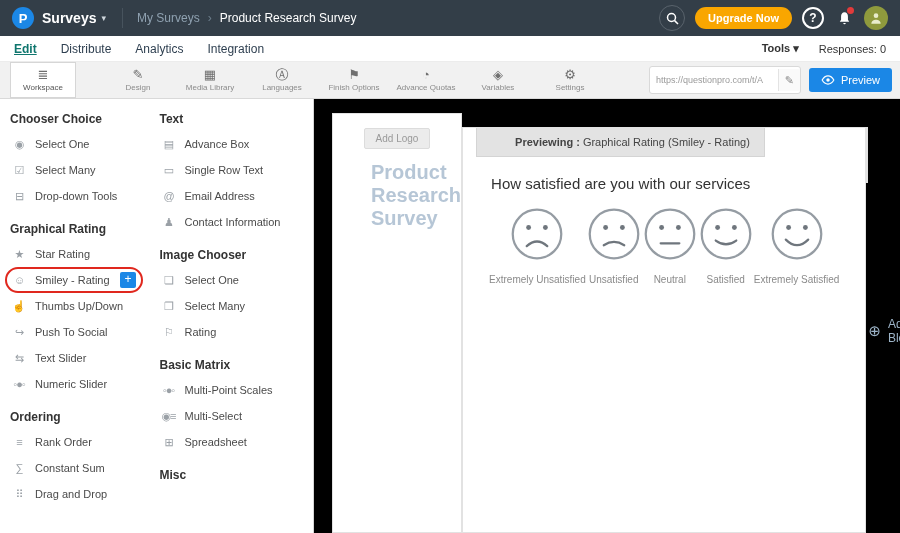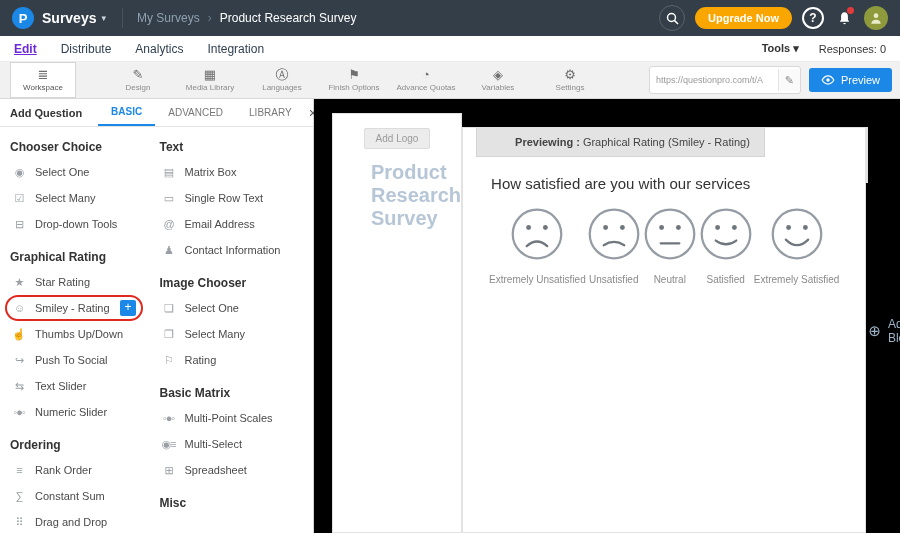--- a/index.html
+++ b/index.html
@@ -20,21 +20,21 @@
   .search-btn { width:26px; height:26px; border-radius:50%; border:1px solid #59636c; display:flex; align-items:center; justify-content:center; cursor:pointer; }
   .upgrade { background:#f9a600; color:#fff; font-size:11px; font-weight:bold; padding:5px 13px; border-radius:14px; border:none; cursor:pointer; font-family:inherit; }
   .help { width:22px; height:22px; border-radius:50%; border:2px solid #fff; font-size:12px; font-weight:bold; display:flex; align-items:center; justify-content:center; cursor:pointer; }
   .bell { position:relative; width:20px; height:20px; display:flex; align-items:center; justify-content:center; cursor:pointer; }
   .badge { position:absolute; top:-1px; right:0px; width:7px; height:7px; background:#e23b3b; border-radius:50%; }
   .avatar { width:24px; height:24px; border-radius:50%; background:#8f9a3d; display:flex; align-items:center; justify-content:center; overflow:hidden; cursor:pointer; }
 
   
   .menubar { height:26px; background:#fff; display:flex; align-items:center; padding:0 14px; gap:24px; border-bottom:1px solid #ececec; }
   .mtab { font-size:12px; color:#2e3f50; cursor:pointer; }
-  .mtab.active { color:#6d28d9; font-weight:bold; text-decoration:underline; }
+  .mtab.active { color:#0f766e; font-weight:bold; text-decoration:underline; }
   .menu-right { margin-left:auto; display:flex; gap:20px; align-items:center; }
   .tools { font-size:11px; font-weight:bold; color:#333; cursor:pointer; }
   .responses { font-size:11px; color:#333; }
 
   
   .toolbar { height:37px; background:#f1f1f1; border-bottom:1px solid #d9d9d9; display:flex; align-items:stretch; padding:0 8px 0 10px; }
   .titem { width:72px; display:flex; flex-direction:column; align-items:center; justify-content:center; gap:1px; cursor:pointer; }
   .titem .ticon { font-size:13px; line-height:14px; color:#6f6f6f; }
   .titem .tlabel { font-size:8px; color:#8b8b8b; white-space:nowrap; }
   .titem.selected { width:66px; background:#fff; border:1px solid #d6d6d6; }
@@ -177,27 +177,20 @@
             <circle cx="12" cy="8" r="3" fill="#fff"></circle>
           </svg>
         <span>Preview</span>
       </button>
     </div>
   </div>
 
   <div class="bodyrow">
 
     <aside class="sidebar">
-      <div class="sidetabs">
-        <span class="addq">Add Question</span>
-        <span class="stab active">BASIC</span>
-        <span class="stab">ADVANCED</span>
-        <span class="stab">LIBRARY</span>
-        <span class="sclose">×</span>
-      </div>
       <div class="sidecols">
 
         <div class="scol">
           <div class="sec-title">Chooser Choice</div>
           <div class="qitem">
             <span class="qicon">◉</span>
             <span class="qlabel">Select One</span>
           </div>
           <div class="qitem">
             <span class="qicon">☑</span>
@@ -247,21 +240,21 @@
           <div class="qitem">
             <span class="qicon">⠿</span>
             <span class="qlabel">Drag and Drop</span>
           </div>
         </div>
 
         <div class="scol">
           <div class="sec-title">Text</div>
           <div class="qitem">
             <span class="qicon">▤</span>
-            <span class="qlabel">Matrix Box</span>
+            <span class="qlabel">Advance Box</span>
           </div>
           <div class="qitem">
             <span class="qicon">▭</span>
             <span class="qlabel">Single Row Text</span>
           </div>
           <div class="qitem">
             <span class="qicon">@</span>
             <span class="qlabel">Email Address</span>
           </div>
           <div class="qitem">

